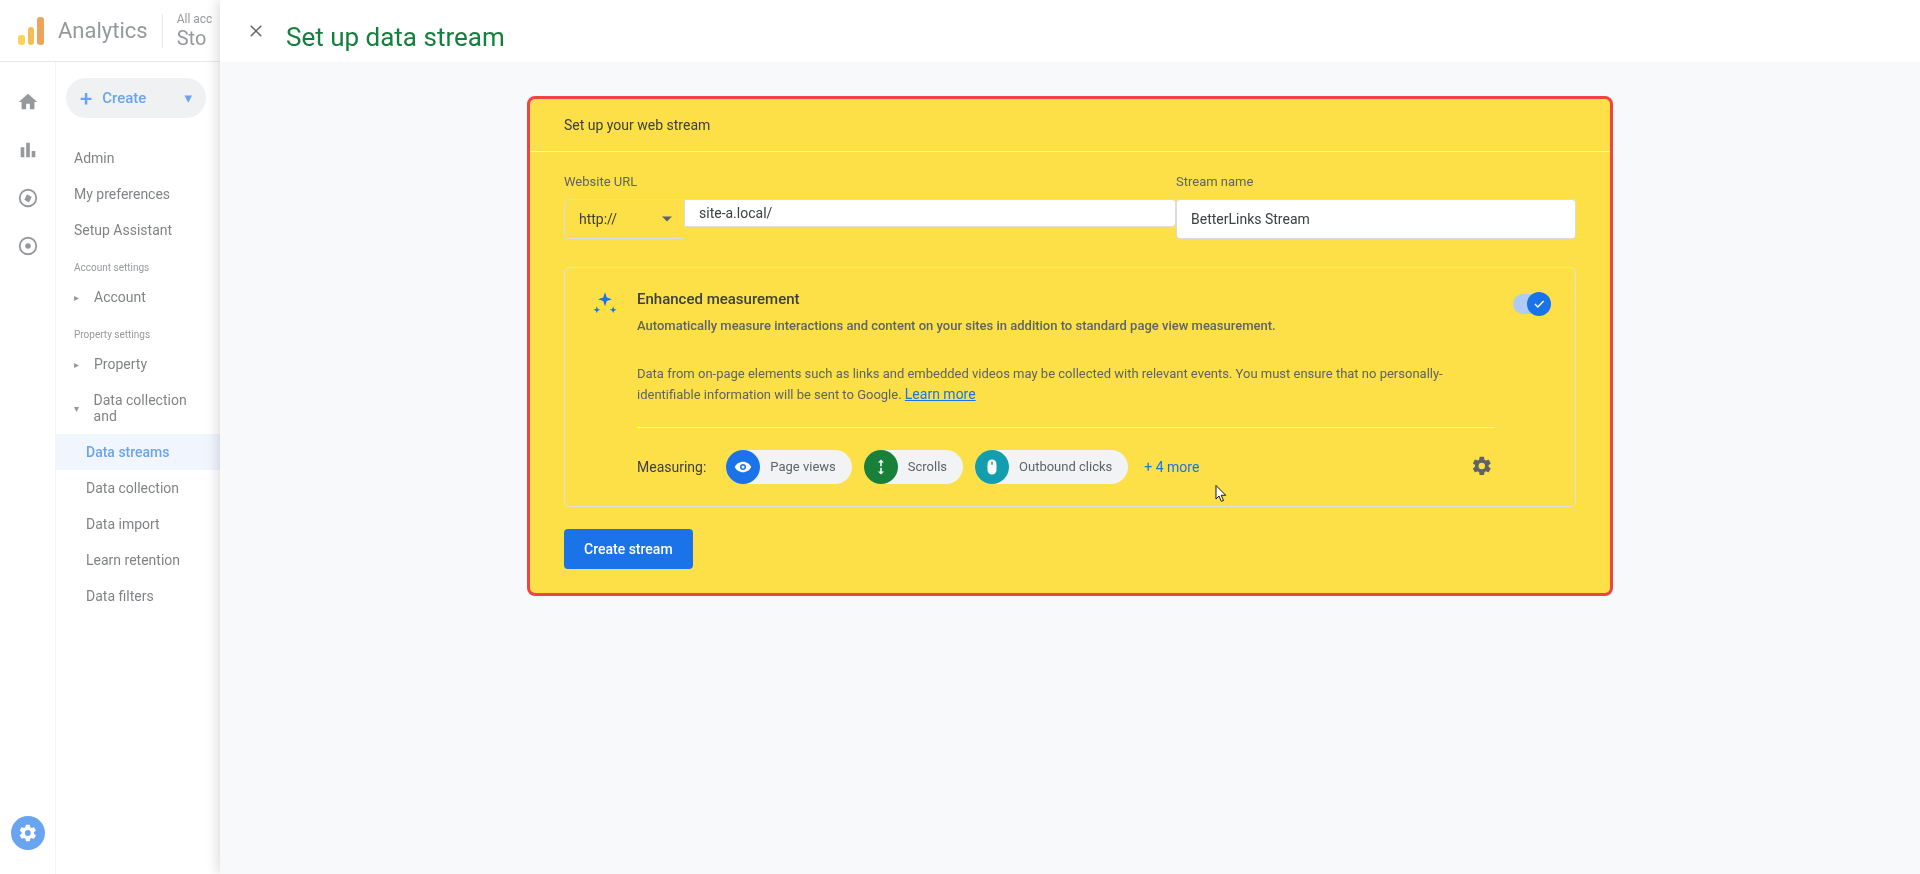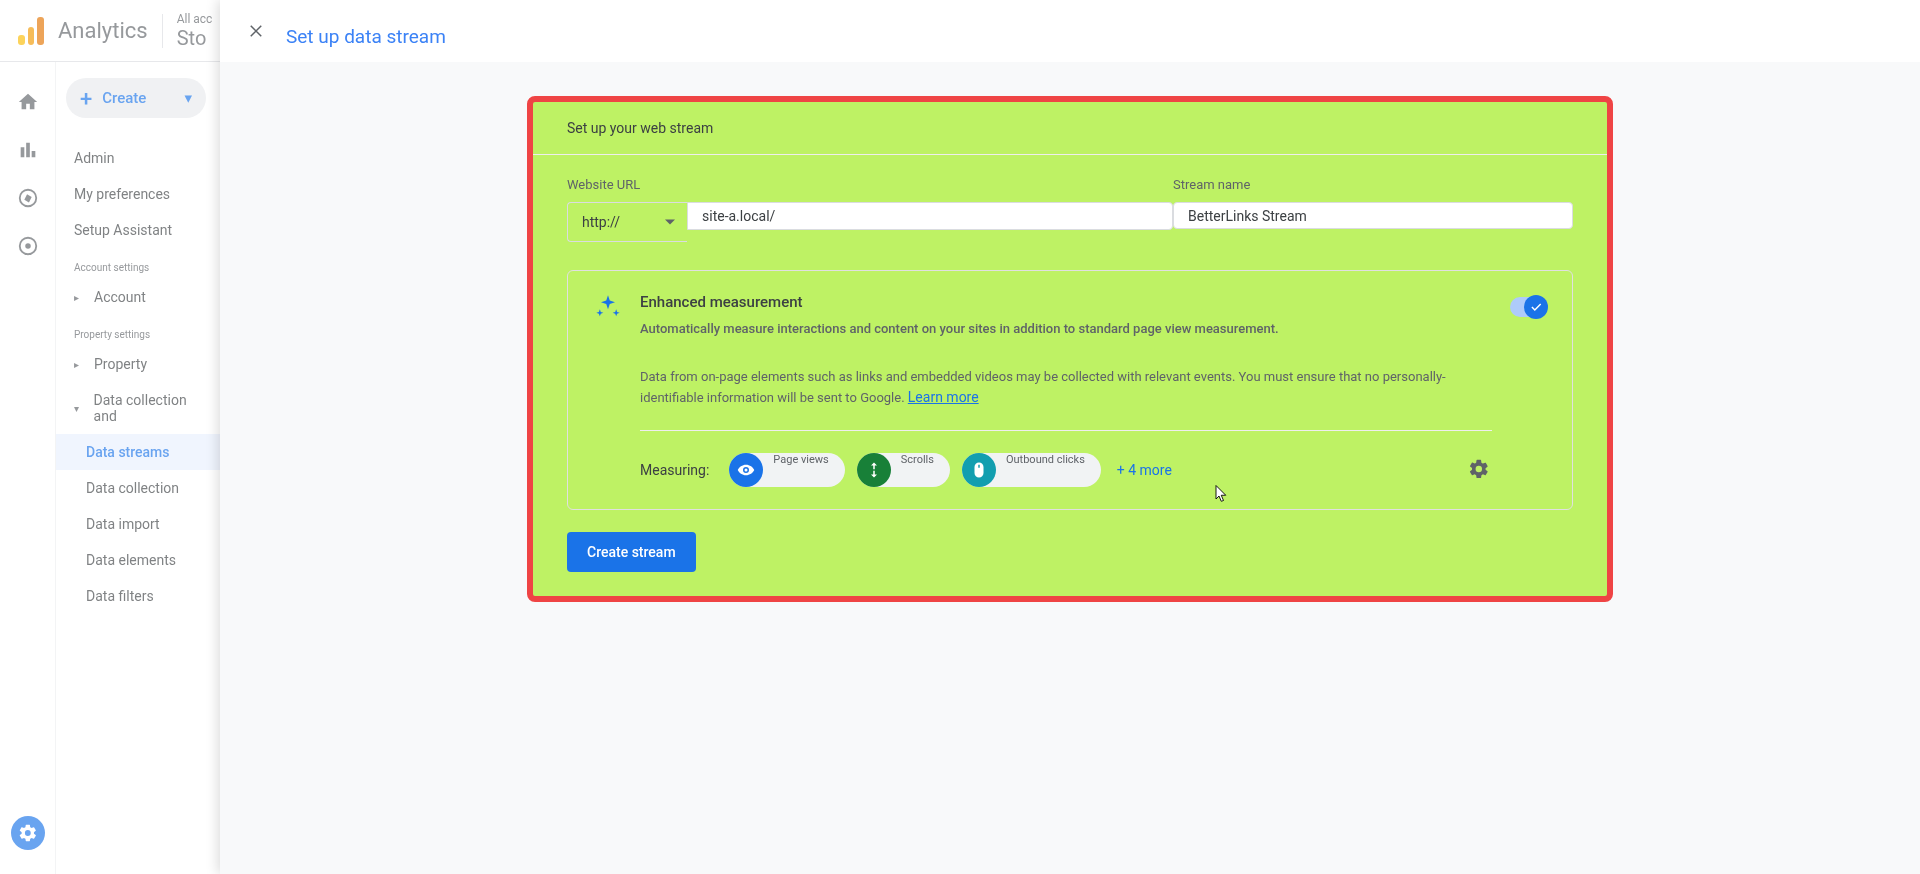--- a/index.html
+++ b/index.html
@@ -37,51 +37,51 @@
     .sb-section { padding: 14px 12px 6px 18px; font-size: 10px; color: #5f6368; }
     .sb-item.child { padding-left: 30px; font-size:14px; }
     .sb-item.active { background:#e8f0fe; color:#1a73e8; font-weight:500; border-right: none; text-align: right; }
     .sb-caret { width:10px; display:inline-block; color:#5f6368; font-size:10px; }
 
     
     .modal { position: absolute; top: 0; right: 0; bottom: 0; left: 220px; background: #fff; z-index: 10; box-shadow: -2px 0 12px rgba(0,0,0,0.15); }
     .modal-header { height: 62px; display:flex; align-items:center; padding: 0 24px; gap: 18px; }
     .close-btn { width:24px; height:24px; display:flex; align-items:center; justify-content:center; cursor:pointer; }
     .close-btn svg { width:18px; height:18px; stroke:#5f6368; stroke-width:2; fill:none; }
-    .modal-title { font-size: 19px; color:#3b82f6; font-weight:400;margin-top:11px; }
+    .modal-title { font-size: 26px; color:#15803d; font-weight:400;margin-top:11px; }
 
     .modal-body { background:#f8f9fa; height: calc(100% - 62px); padding: 34px 0 0 0; overflow:auto; }
-    .card { background:#bef264; width: 1086px; margin: 0 auto; border-radius: 8px; border:6px solid #ef4444; padding-bottom: 24px; }
+    .card { background:#fde047; width: 1086px; margin: 0 auto; border-radius: 8px; border:3px solid #ef4444; padding-bottom: 24px; }
     .card-header { padding: 18px 34px; font-size:14px; color:#3c4043; border-bottom:1px solid #eee; display:flex; align-items:center; gap:12px; }
 
     .form-row { display:flex; padding: 22px 34px 28px; }
     .form-col1 { flex: 1; }
     .form-col2 { width: 400px; }
     .field-label { font-size:13px; color:#5f6368; margin-bottom:10px; display:block; }
     .input-group { display:flex; }
     .protocol-select { border:1px solid #dadce0; border-right:none; border-radius:4px 0 0 4px; padding: 0 36px 0 14px; height:40px; display:flex; align-items:center; font-size:14px; color:#3c4043; position:relative; cursor:pointer; min-width:120px; }
     .protocol-select::after { content:''; position:absolute; right:12px; top:50%; transform:translateY(-50%); border-left:5px solid transparent; border-right:5px solid transparent; border-top:5px solid #5f6368; }
     .url-input { flex:1; border:1px solid #dadce0; border-radius:0 4px 4px 0; height:28px; padding:8px 14px; font-size:14px; color:#3c4043; outline:none; }
-    .text-input { width:100%; border:1px solid #dadce0; border-radius:4px; height:27px; padding:0 14px; font-size:14px; color:#3c4043; outline:none; }
+    .text-input { width:100%; border:1px solid #dadce0; border-radius:4px; height:40px; padding:0 14px; font-size:14px; color:#3c4043; outline:none; }
 
     .enhanced-box { margin: 0 34px; border:1px solid #e0e0e0; border-radius:6px; padding:22px 26px; }
     .enh-row { display:flex; gap:18px; align-items:flex-start; }
     .sparkle-icon { width:28px; height:28px; color:#1a73e8; flex-shrink:0; }
     .enh-content { flex:1; }
     .enh-title { font-size:15px; font-weight:500; color:#3c4043; margin-bottom:10px; }
     .enh-sub1 { font-size:13px; color:#5f6368; font-weight:500; margin-bottom:4px; }
     .enh-sub2 { font-size:13px; color:#5f6368; line-height:1.5;margin-top:31px; }
     .learn-link { color:#1a73e8; text-decoration:underline; font-size:14px; cursor:pointer; }
     .toggle { width:36px; height:20px; border-radius:10px; background:#aecbfa; position:relative; flex-shrink:0; margin-top:4px; cursor:pointer; }
     .toggle-knob { position:absolute; right:-2px; top:-2px; width:24px; height:24px; border-radius:50%; background:#1a73e8; display:flex; align-items:center; justify-content:center; }
     .toggle-knob svg { width:14px; height:14px; stroke:#fff; stroke-width:2.5; fill:none; }
 
     .measuring-row { display:flex; align-items:center; gap:12px; margin-top:22px; padding-top:22px; border-top:1px solid #eee; }
     .measuring-label { font-size:14px; color:#3c4043; margin-right:8px; }
-    .pill { display:inline-flex; background:#f1f3f4; border-radius:18px; height:34px; padding-right:16px; font-size:11px; color:#5f6368; }
+    .pill { display:inline-flex; align-items:center; background:#f1f3f4; border-radius:18px; height:34px; padding-right:16px; font-size:13px; color:#5f6368; }
     .pill-icon { width:34px; height:34px; border-radius:50%; display:flex; align-items:center; justify-content:center; margin-right:10px; }
     .pill-icon svg { width:18px; height:18px; fill:#fff; }
     .ic-blue { background:#1a73e8; }
     .ic-green { background:#188038; }
     .ic-teal { background:#129eaf; }
     .more-link { color:#1a73e8; font-size:14px; cursor:pointer; margin-left:4px; }
     .settings-btn { margin-left:auto; width:24px; height:24px; cursor:pointer; }
     .settings-btn svg { width:22px; height:22px; fill:#5f6368; }
 
     .create-btn { margin: 22px 0 0 34px; background:#1a73e8; color:#fff; border:none; border-radius:4px; padding:0 20px; height:40px; font-size:14px; font-weight:500; cursor:pointer; }
@@ -159,21 +159,21 @@
           <span class="sb-caret">▸</span>
           <span>Property</span>
         </div>
       <div class="sb-item">
           <span class="sb-caret">▾</span>
           <span>Data collection and</span>
         </div>
       <div class="sb-item child active">Data streams</div>
       <div class="sb-item child">Data collection</div>
       <div class="sb-item child">Data import</div>
-      <div class="sb-item child">Data elements</div>
+      <div class="sb-item child">Learn retention</div>
       <div class="sb-item child">Data filters</div>
     </div>
   </div>
   <div class="bg-overlay"></div>
 </div>
 
 <div class="modal">
   <div class="modal-header">
     <div class="close-btn">
       <svg viewBox="0 0 24 24">

